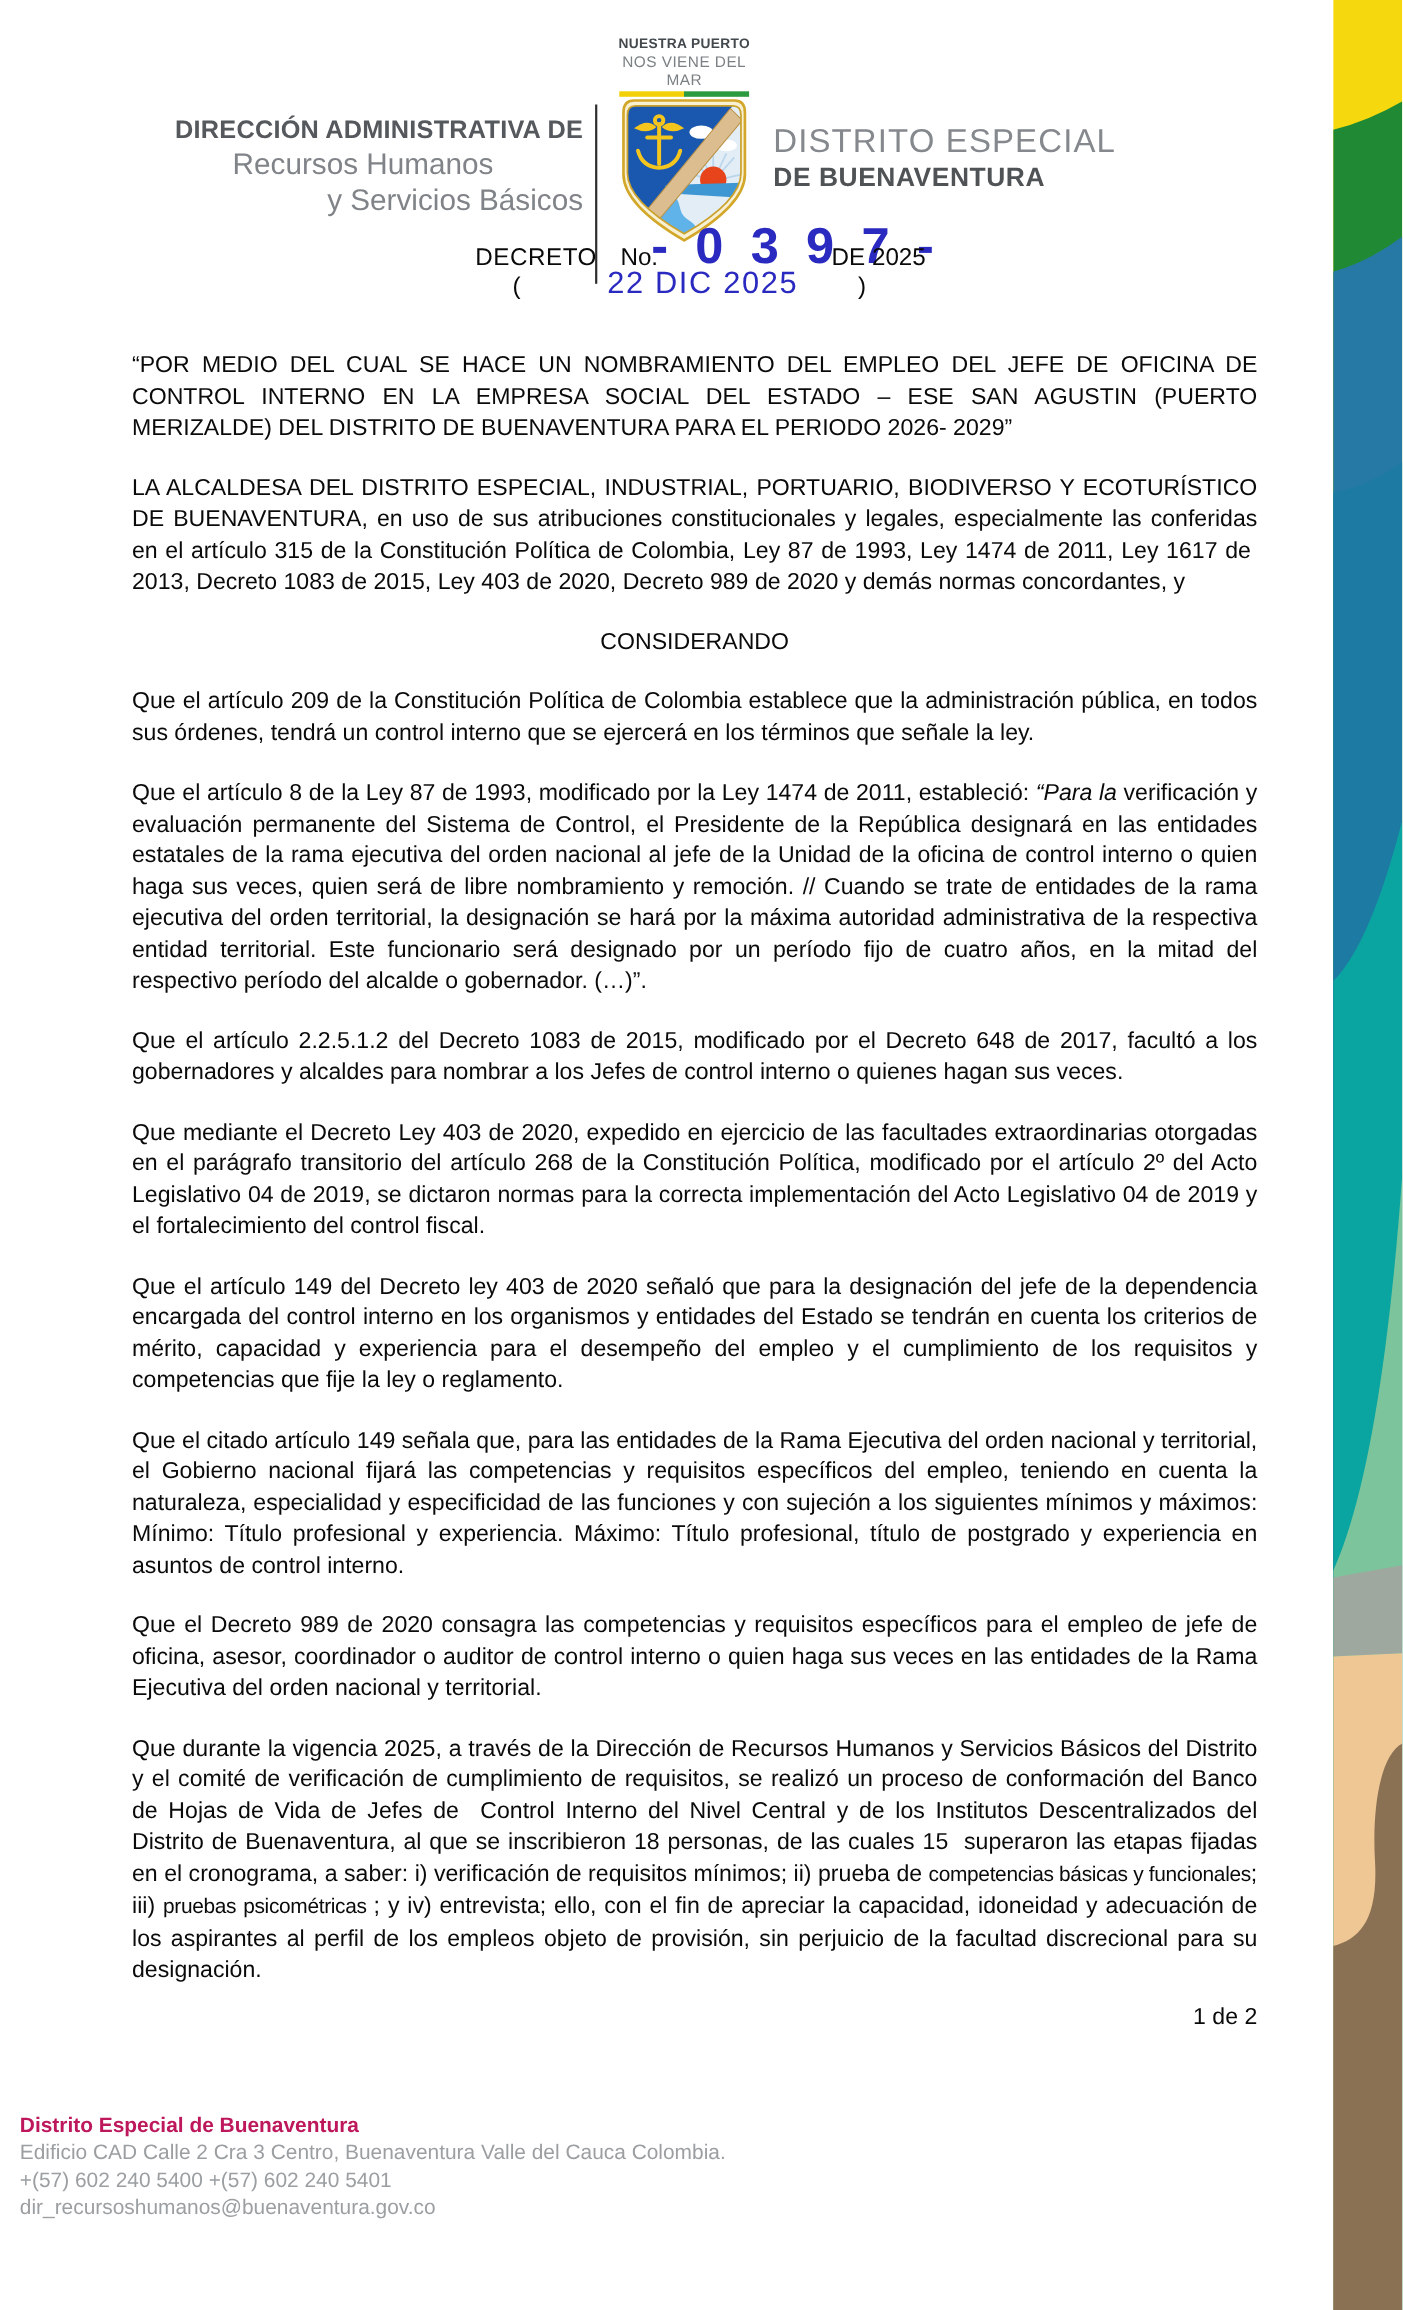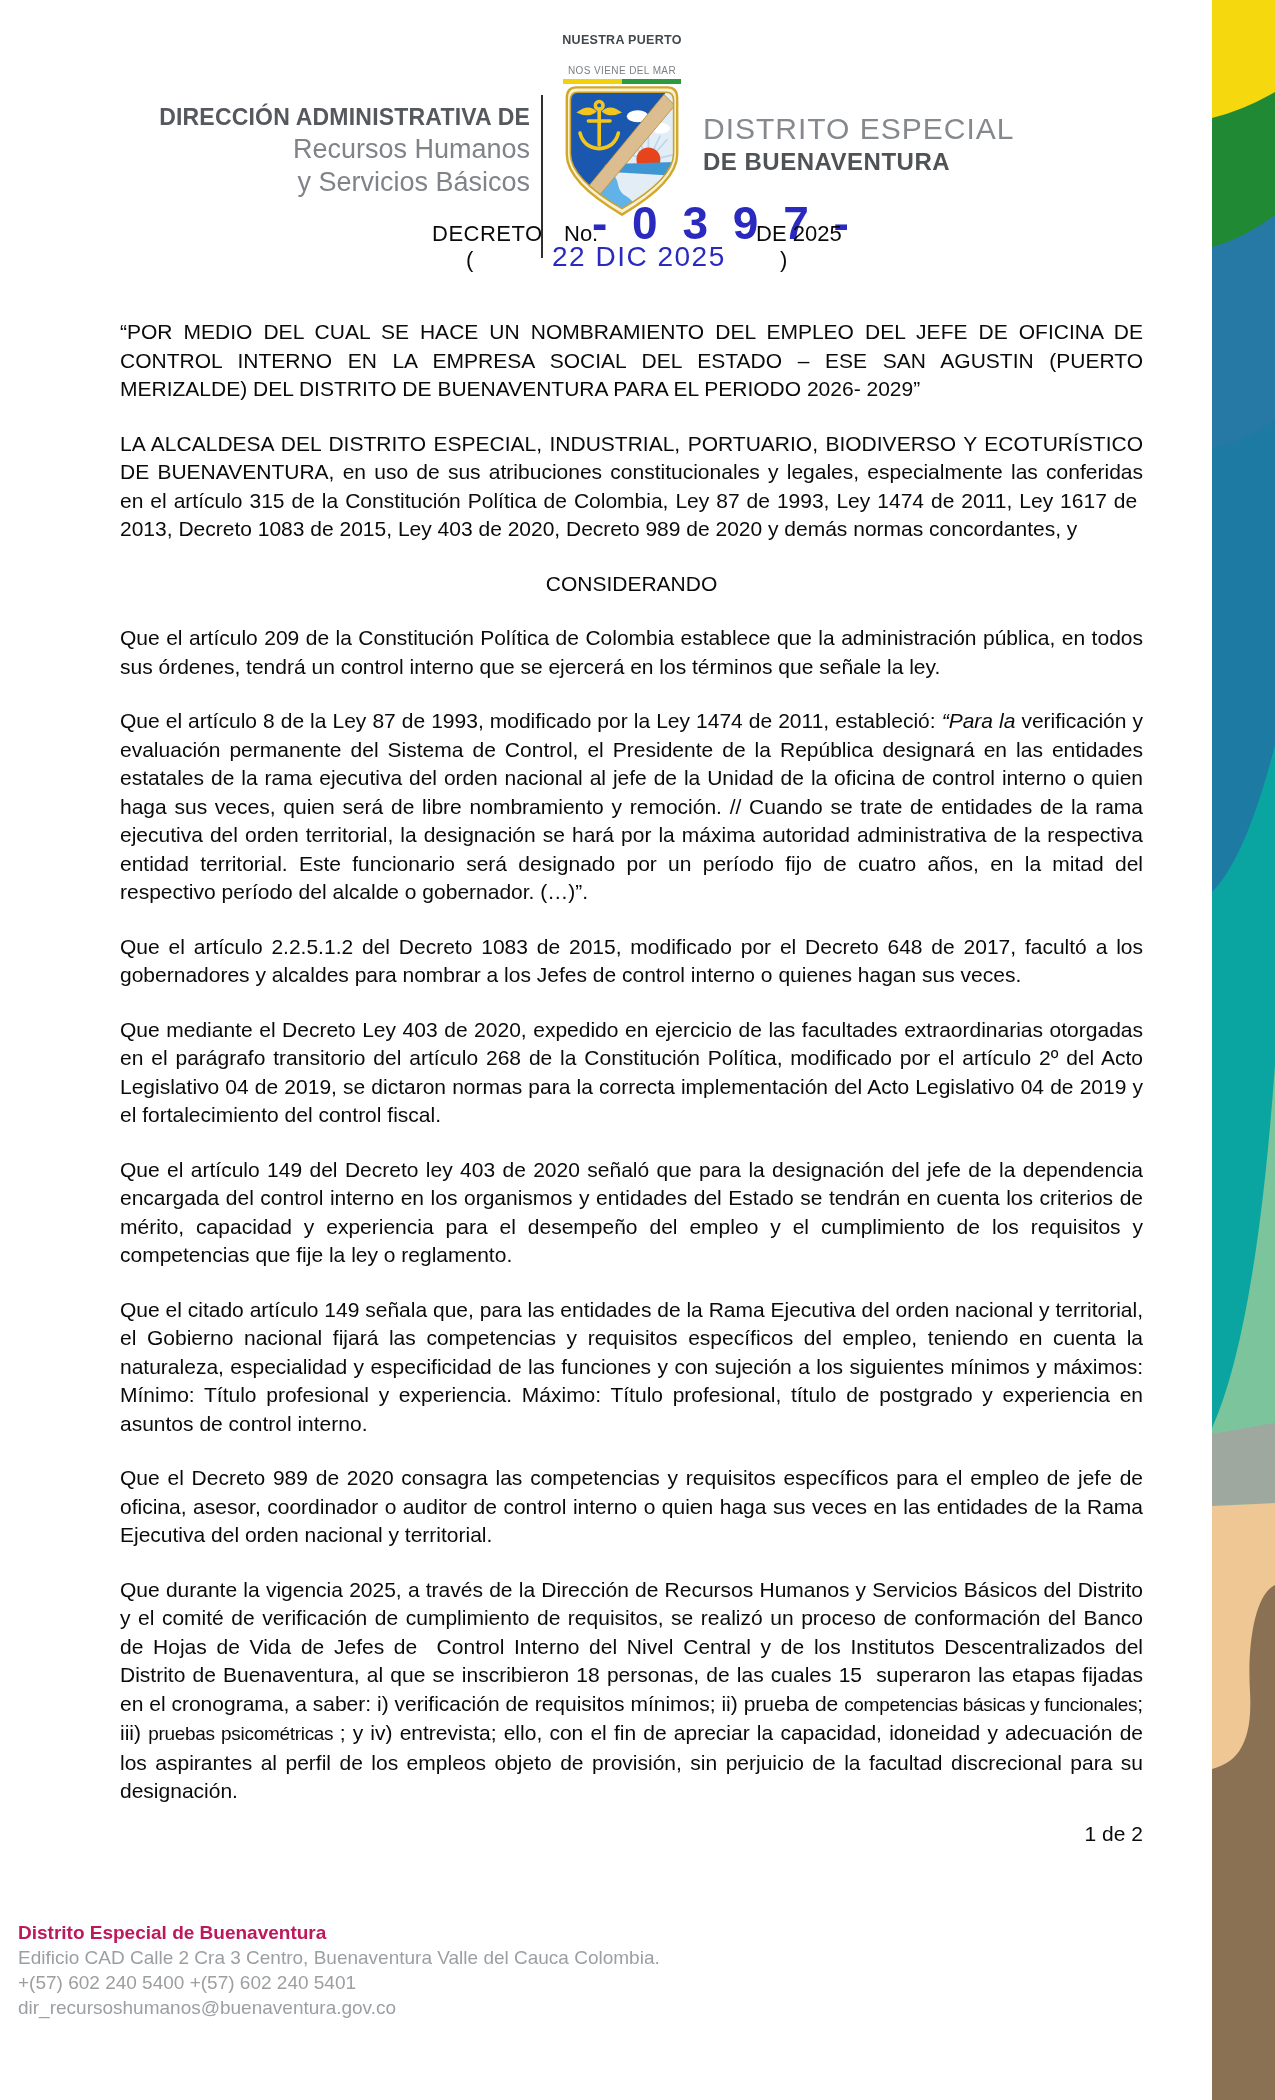--- a/index.html
+++ b/index.html
@@ -6,26 +6,26 @@
   html,body { background:#ffffff; }
   .page {
     position:relative; width:1275px; height:2100px; background:#ffffff;
     font-family:"Liberation Sans", sans-serif; color:#0a0a0a; overflow:hidden;
   }
   
   .stripe { position:absolute; top:0; right:0; width:63px; height:2100px; }
   
   .hdr-left { position:absolute; left:130px; top:104px; width:400px; text-align:right; }
   .hdr-left .l1 { font-size:23px; font-weight:bold; color:#55585c; letter-spacing:0.2px; }
-  .hdr-left .l2 { font-size:27px; color:#808488; margin-top:3px; }
+  .hdr-left .l2 { font-size:27px; color:#808488; margin-top:3px;text-align:center; }
   .hdr-left .l3 { font-size:27px; color:#808488; margin-top:2px; }
   .hdr-divider { position:absolute; left:541px; top:95px; width:2px; height:163px; background:#2e2e2e; }
   .crest-wrap { position:absolute; left:548px; top:33px; width:148px; text-align:center; }
   .crest-wrap .motto1 { font-size:12.5px; font-weight:bold; color:#43484c; letter-spacing:0.3px; }
-  .crest-wrap .motto2 { font-size:10px; color:#7b8084; letter-spacing:0.4px; margin-top:18px; }
+  .crest-wrap .motto2 { font-size:14px; color:#7b8084; letter-spacing:0.4px; margin-top:1px; }
   .crest-wrap .motto-bar { width:118px; height:5px; margin:3px auto 1px auto;
     background:linear-gradient(to right, #f2d10a 0 50%, #2c9a3f 50% 100%); }
   .hdr-right { position:absolute; left:703px; top:112px; }
   .hdr-right .r1 { font-size:30px; color:#85898d; letter-spacing:1px; }
   .hdr-right .r2 { font-size:24px; font-weight:bold; color:#505356; letter-spacing:0.5px; margin-top:2px; }
   
   .dec { position:absolute; font-size:22px; color:#0a0a0a; }
   .dec.lbl-decreto { left:432px; top:221px; letter-spacing:0.5px; }
   .dec.lbl-no      { left:564px; top:221px; }
   .stamp-number { position:absolute; left:592px; top:196px; font-size:46px; font-weight:bold;

